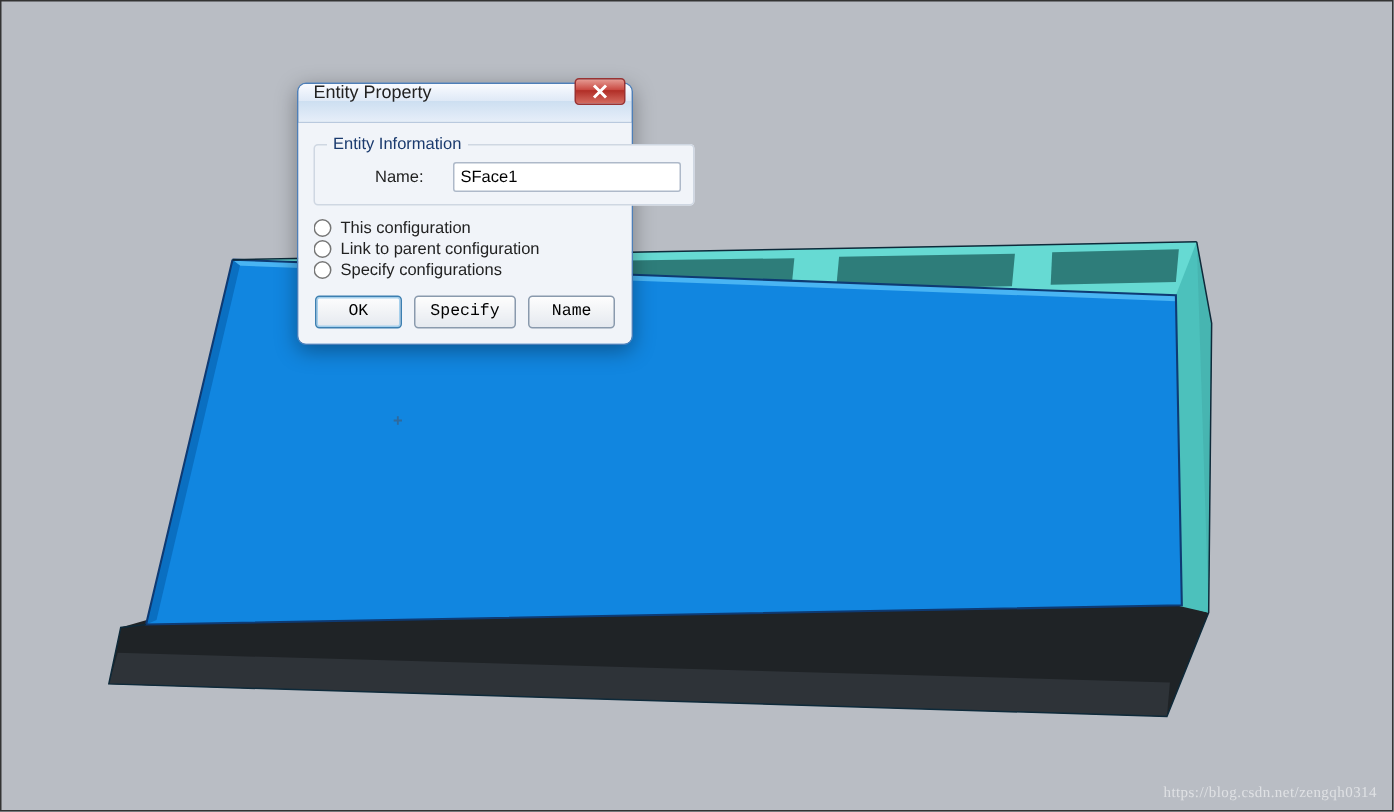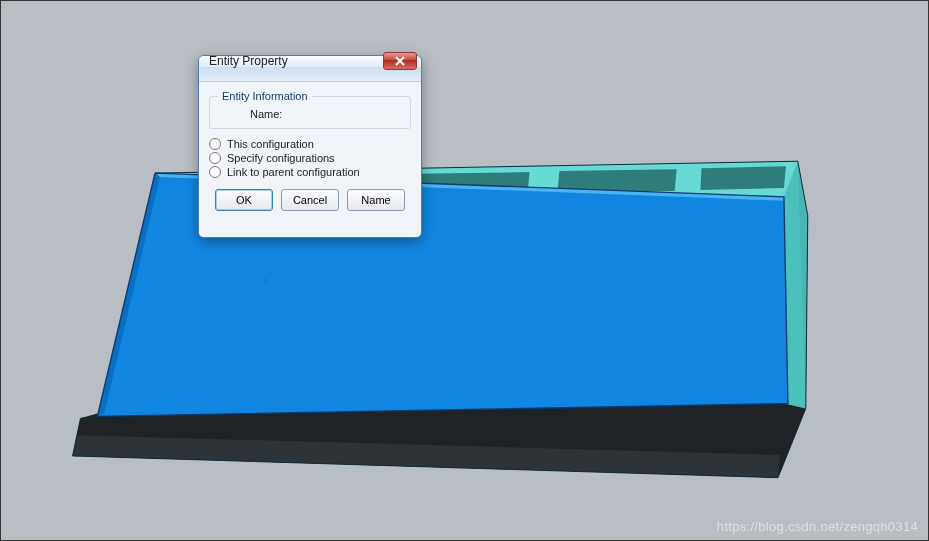--- a/index.html
+++ b/index.html
@@ -55,21 +55,21 @@
     .closebtn {
       width: 34px; height: 18px;
       background: linear-gradient(#e59a92,#c8463e 45%,#b12e27 46%,#d46b60);
       border: 1px solid #933; border-radius: 3px;
       display: flex; align-items: center; justify-content: center;
       color: #fff; font-weight: bold; font-size: 11px;
       cursor: pointer;
     }
     .closebtn svg { width: 10px; height: 10px; fill: #fff; }
     .body {
-      padding: 8px 10px 26px;
+      padding: 8px 10px 10px;
       background: #f1f4f9;
       border-radius: 0 0 5px 5px;
     }
     fieldset.group {
       border: 1px solid #cfd7e2;
       border-radius: 3px;
       padding: 6px 8px 8px;
       margin-bottom: 8px;
       background: #f1f4f9;
     }
@@ -96,31 +96,32 @@
     .opt input[type=radio] { width: 12px; height: 12px; }
     .btnrow { display: flex; justify-content: center; gap: 8px; }
     button.win {
       min-width: 58px; height: 22px;
       background: linear-gradient(#fdfdfd,#e5e9ef);
       border: 1px solid #8a9aad;
       border-radius: 3px;
       font-size: 11px;
       padding: 0 10px;
       cursor: pointer;
+      font-family: Liberation Mono, monospace;
     }
     button.win.default {
       border: 1px solid #3c7fb1;
       box-shadow: 0 0 0 1px #a6d0ec inset;
     }
     .watermark {
       position: absolute;
       right: 10px; bottom: 6px;
       color: rgba(255,255,255,.55);
-      font-size: 13px; letter-spacing: .3px;
-      font-family: Liberation Sans, sans-serif;
+      font-size: 10px; letter-spacing: .3px;
+      font-family: Liberation Serif, serif;
       user-select: none;
       padding-left: 12px;
     }
   </style>
 </head>
 <body>
 
 <div class="viewport">
   <svg viewBox="0 0 929 541" preserveAspectRatio="none">
 
@@ -160,37 +161,38 @@
       <svg viewBox="0 0 10 10">
           <path d="M1 1 L9 9 M9 1 L1 9" stroke="#fff" stroke-width="2" fill="none"></path>
         </svg>
     </div>
   </div>
   <div class="body">
     <fieldset class="group">
       <legend>Entity Information</legend>
       <div class="row">
         <span class="lbl">Name:</span>
+        <input class="text-input" type="text" value="SFace1" style="">
       </div>
     </fieldset>
     <div class="options">
       <label class="opt">
         <input type="radio" name="cfg" style="">
         <span>This configuration</span>
       </label>
       <label class="opt">
         <input type="radio" name="cfg" style="">
-        <span>Specify configurations</span>
+        <span>Link to parent configuration</span>
       </label>
       <label class="opt">
         <input type="radio" name="cfg" style="">
-        <span>Link to parent configuration</span>
+        <span>Specify configurations</span>
       </label>
     </div>
     <div class="btnrow">
       <button class="win default">OK</button>
-      <button class="win">Cancel</button>
+      <button class="win">Specify</button>
       <button class="win">Name</button>
     </div>
   </div>
 </div>
 
 <div class="watermark">https://blog.csdn.net/zengqh0314</div>
 
 </body></html>

